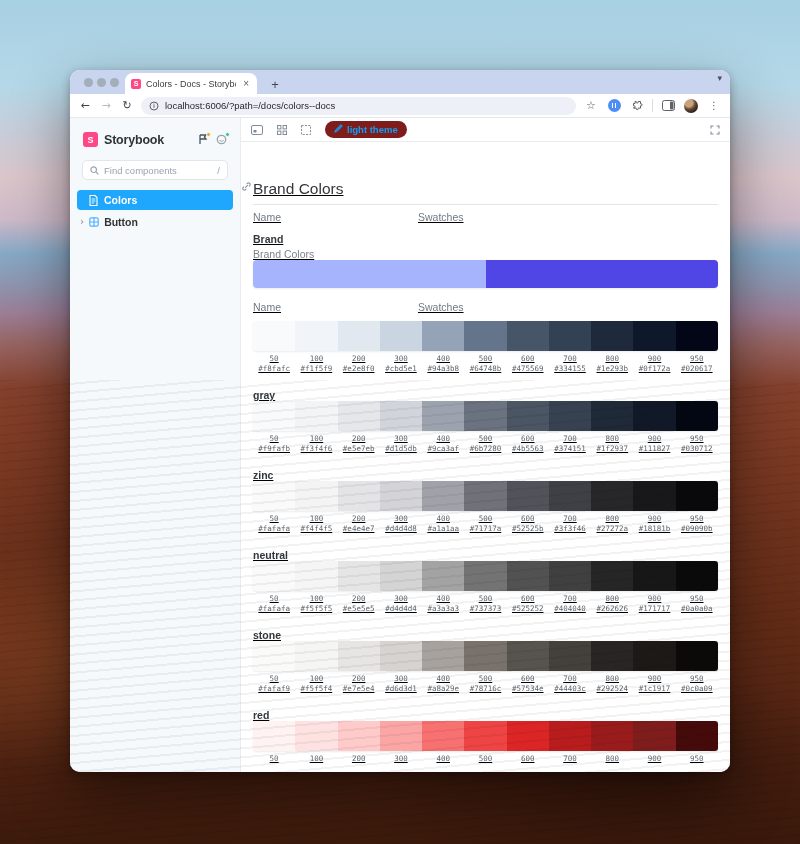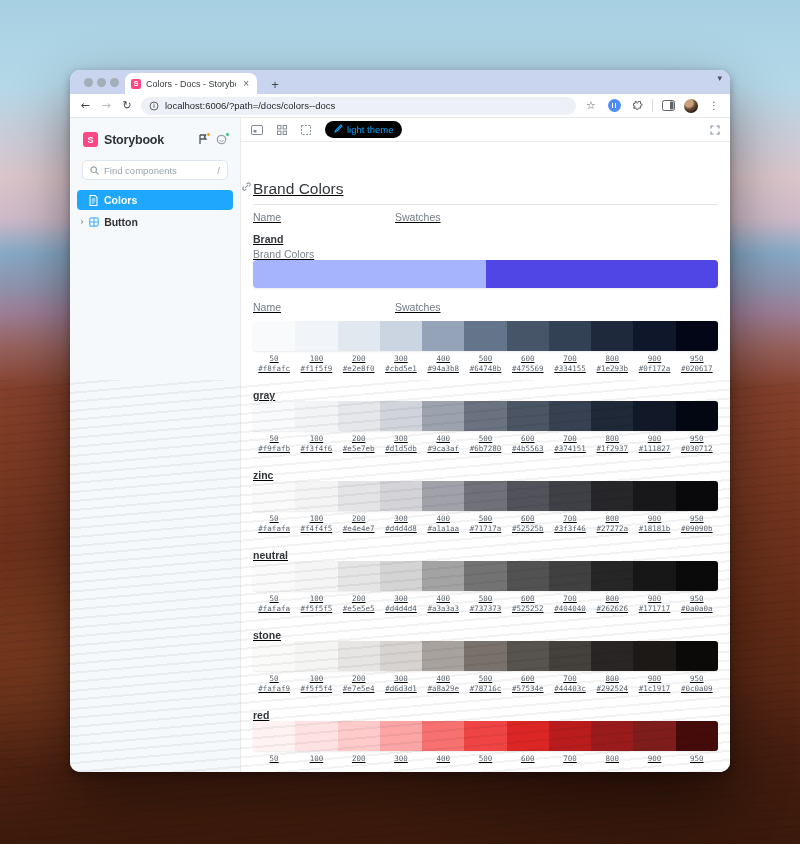--- a/index.html
+++ b/index.html
@@ -81,33 +81,33 @@
                 font-size:10.5px; font-weight:700; }
   .sb-item{ height:20px; display:flex; align-items:center; gap:5px; padding:0 8px 0 10px;
             font-size:10.5px; color:#333; font-weight:600; margin-top:2px;}
   .sb-chev{ color:#9aa5af; font-size:10px; line-height:1; font-family:"DejaVu Sans",sans-serif;}
 
   
   .sb-canvas{ flex:1; background:#fff; border-left:1px solid rgba(0,0,0,.08);
               display:flex; flex-direction:column; min-width:0;}
   .sb-toolbar{ height:24px; border-bottom:1px solid rgba(0,0,0,.08); display:flex;
                align-items:center; padding:0 10px; gap:14px; flex:none;}
-  .theme-pill{ display:flex; align-items:flex-start; gap:4px; padding:3px 9px; background:#000000;
-               border-radius:20px; color:#0ba0f7; font-weight:400; font-size:9.5px; }
+  .theme-pill{ display:flex; align-items:flex-start; gap:4px; padding:3px 9px; background:#7f1d1d;
+               border-radius:20px; color:#0ba0f7; font-weight:700; font-size:9.5px; }
   .spacer{ flex:1; }
 
   
   .docs{ flex:1; overflow:hidden; padding:0 12px; position:relative;text-decoration:underline; }
   .doc-h2{ font-size:15.5px; font-weight:400; color:#33373c; padding-bottom:6px;
            border-bottom:1px solid rgba(0,0,0,.1); position:relative;}
   .doc-h2.first{ margin-top:38px; }
   .doc-h2.second{ margin-top:30px; }
   .anchor{ position:absolute; left:-11px; top:2px; }
   .cols{ display:flex; margin-top:6px; font-size:10.5px; color:#6f7a85; }
-  .col-name{ width:142px; flex:none; }
+  .col-name{ width:165px; flex:none; }
   .rows{ margin-top:8px; }
   .doc-row{ display:flex; margin-bottom:13px;flex-direction:column; }
   .row-name{ width:142px; flex:none; padding-top:2px; }
   .rn{ font-size:10.5px; font-weight:700; color:#33373c; }
   .rd{ font-size:10.5px; color:#7a838c; margin-top:3px; }
   .sw-wrap{ flex:1; min-width:0; }
   .sw-bar{ display:flex; height:30px; border-radius:3px; overflow:hidden;
            box-shadow:inset 0 0 0 1px rgba(0,0,0,.05), 0 1px 2px rgba(0,0,0,.08); }
   .sw-bar.brand{ height:28px; border-radius:4px; }
   .sw-seg{ flex:1; }

